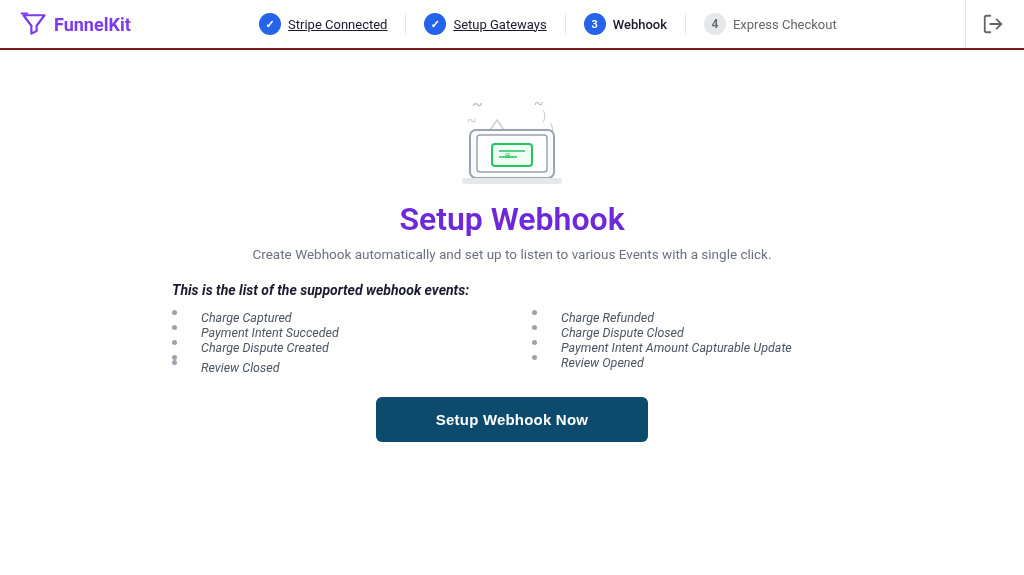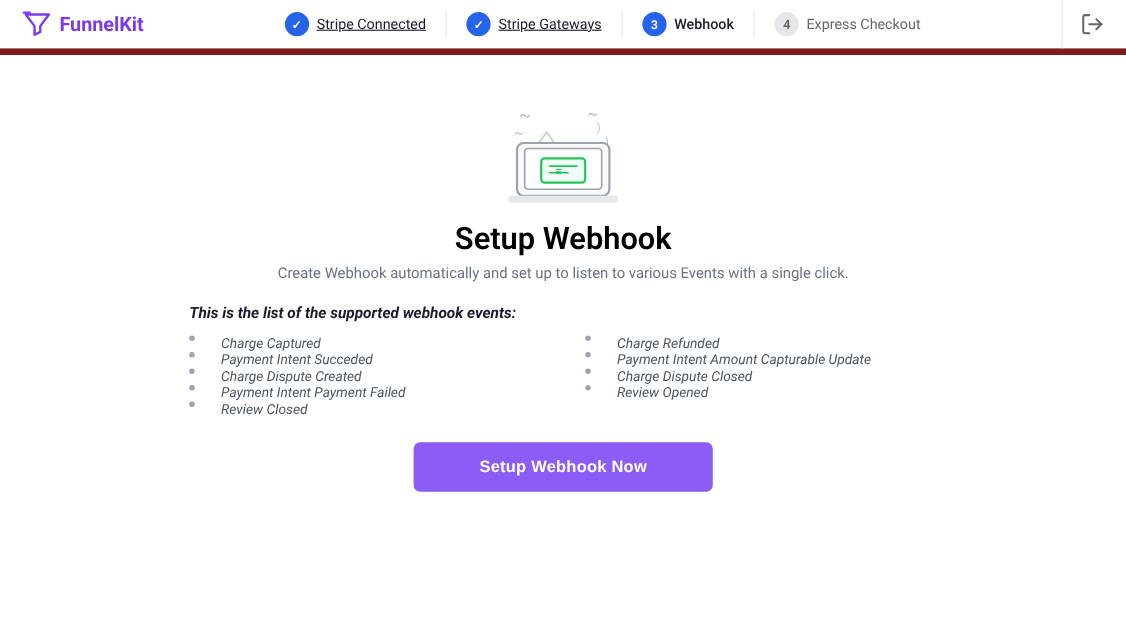--- a/index.html
+++ b/index.html
@@ -12,21 +12,21 @@
       overflow: hidden;
     }
 
     
     .header {
       display: flex;
       align-items: center;
       justify-content: space-between;
       padding: 0 20px;
       height: 50px;
-      border-bottom: 6px solid #7f1d1d;
+      border-bottom: 2px solid #7f1d1d;
     }
     .logo {
       display: flex;
       align-items: center;
       gap: 6px;
     }
     .logo-icon {
       width: 28px;
       height: 28px;
     }
@@ -109,23 +109,23 @@
     
     .illustration {
       width: 140px;
       height: 120px;
       margin-bottom: 10px;
       position: relative;
     }
 
     
     .page-title {
-      font-size: 28px;
+      font-size: 32px;
       font-weight: 600;
-      color: #000000;
+      color: #6d28d9;
       margin-bottom: 8px;
       text-align: left;
     }
     .page-subtitle {
       font-size: 13.5px;
       color: #6b7280;
       text-align: left;
       margin-bottom: 20px;
     }
 
@@ -156,21 +156,21 @@
     .event-bullet {
       width: 5px;
       height: 5px;
       border-radius: 50%;
       background: #9ca3af;
       flex-shrink: 0;
     }
 
     
     .cta-button {
-      background: #8b5cf6;
+      background: #0c4a6e;
       color: #fff;
       border: none;
       border-radius: 6px;
       padding: 14px 60px;
       font-size: 15px;
       font-weight: 600;
       cursor: pointer;
       letter-spacing: 0.2px;
     }
   </style>
@@ -194,21 +194,21 @@
       <div class="step-circle completed">
         <span>✓</span>
       </div>
       <span class="step-label completed">Stripe Connected</span>
     </div>
 
     <div class="step-item">
       <div class="step-circle completed">
         <span>✓</span>
       </div>
-      <span class="step-label completed">Stripe Gateways</span>
+      <span class="step-label completed">Setup Gateways</span>
     </div>
 
     <div class="step-item">
       <div class="step-circle active">
         <span>3</span>
       </div>
       <span class="step-label active">Webhook</span>
     </div>
 
     <div class="step-item">
@@ -269,39 +269,38 @@
           <div class="event-item">
             <span class="event-bullet"></span>
             <span>Payment Intent Succeded</span>
           </div>
           <div class="event-item">
             <span class="event-bullet"></span>
             <span>Charge Dispute Created</span>
           </div>
           <div class="event-item">
             <span class="event-bullet"></span>
-            <span>Payment Intent Payment Failed</span>
           </div>
           <div class="event-item">
             <span class="event-bullet"></span>
             <span>Review Closed</span>
           </div>
         </div>
       <div id="right-col">
           <div class="event-item">
             <span class="event-bullet"></span>
             <span>Charge Refunded</span>
           </div>
           <div class="event-item">
             <span class="event-bullet"></span>
+            <span>Charge Dispute Closed</span>
+          </div>
+          <div class="event-item">
+            <span class="event-bullet"></span>
             <span>Payment Intent Amount Capturable Update</span>
-          </div>
-          <div class="event-item">
-            <span class="event-bullet"></span>
-            <span>Charge Dispute Closed</span>
           </div>
           <div class="event-item">
             <span class="event-bullet"></span>
             <span>Review Opened</span>
           </div>
         </div>
     </div>
   </div>
 
   <button class="cta-button">Setup Webhook Now</button>

